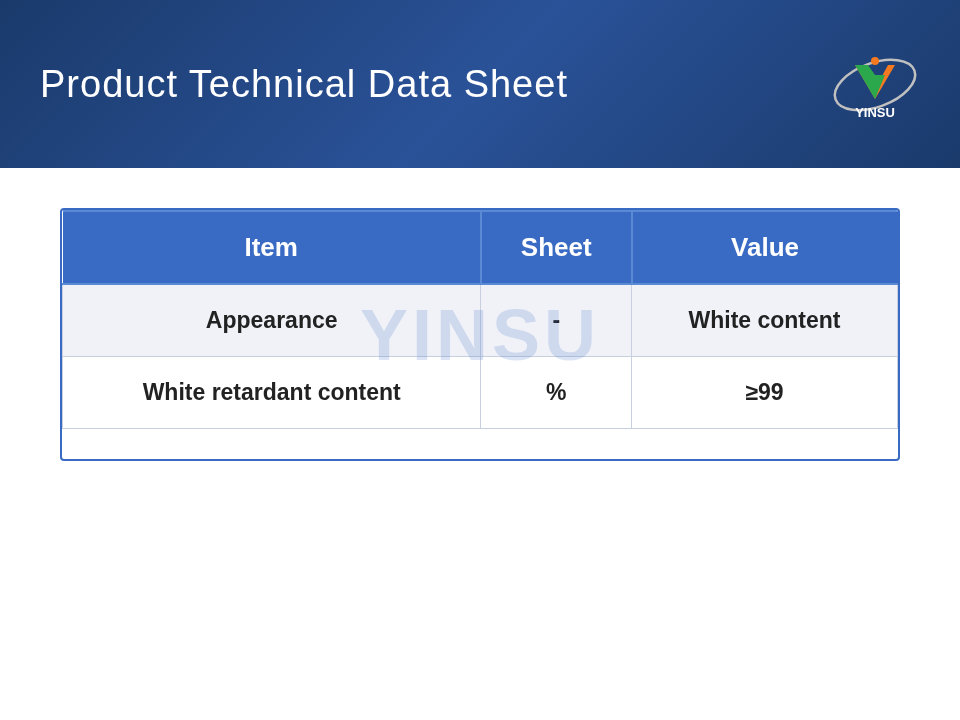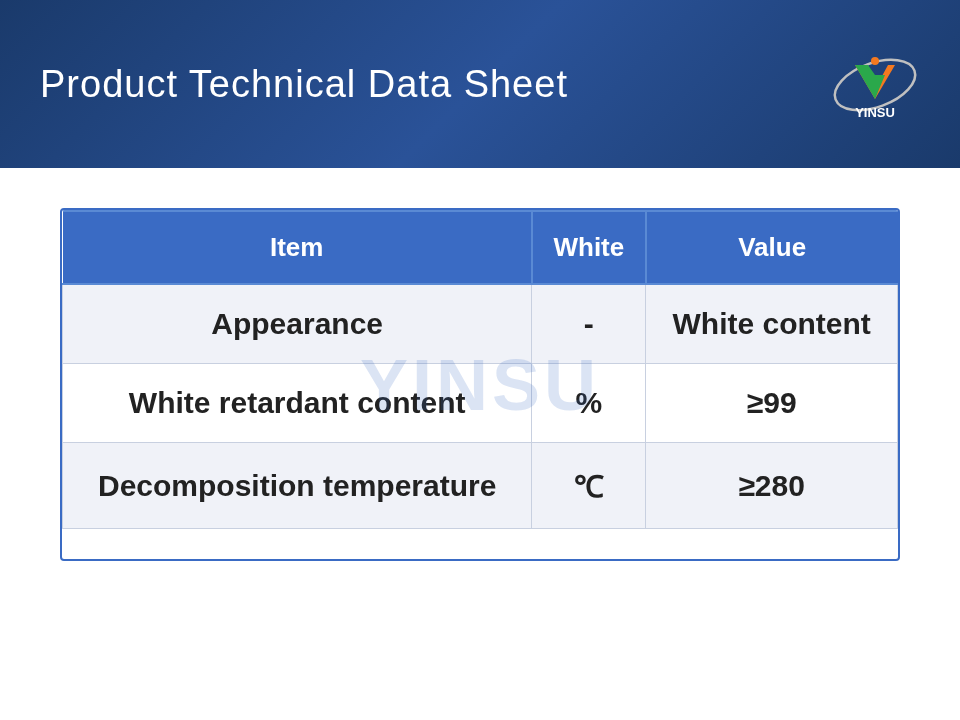--- a/index.html
+++ b/index.html
@@ -66,21 +66,21 @@
 
     .data-table tbody tr:nth-child(odd) {
       background: #f0f2f8;
     }
     .data-table tbody tr:nth-child(even) {
       background: #ffffff;
     }
 
     .data-table tbody td {
       color: #222222;
-      font-size: 30px;
+      font-size: 23px;
       font-weight: 600;
       padding: 22px 16px;
       text-align: center;
       border: 1px solid #c8d0e0;
       margin-left: 41px;
     }
 
     
     .table-wrapper {
       position: relative;
@@ -139,37 +139,32 @@
 </div>
 
 <div class="main">
   <div class="table-wrapper">
 
     <div class="watermark">YINSU</div>
     <table class="data-table">
       <thead>
         <tr>
           <th>Item</th>
-          <th>White</th>
+          <th>Sheet</th>
           <th>Value</th>
         </tr>
       </thead>
       <tbody id="table-body">
       <tr>
             <td>Appearance</td>
             <td>-</td>
             <td>White content</td>
           </tr>
           <tr>
             <td>White retardant content</td>
             <td>%</td>
             <td>≥99</td>
           </tr>
-          <tr>
-            <td>Decomposition temperature</td>
-            <td>℃</td>
-            <td>≥280</td>
-          </tr>
         </tbody>
     </table>
   </div>
 
 </div>
 
 </body></html>

